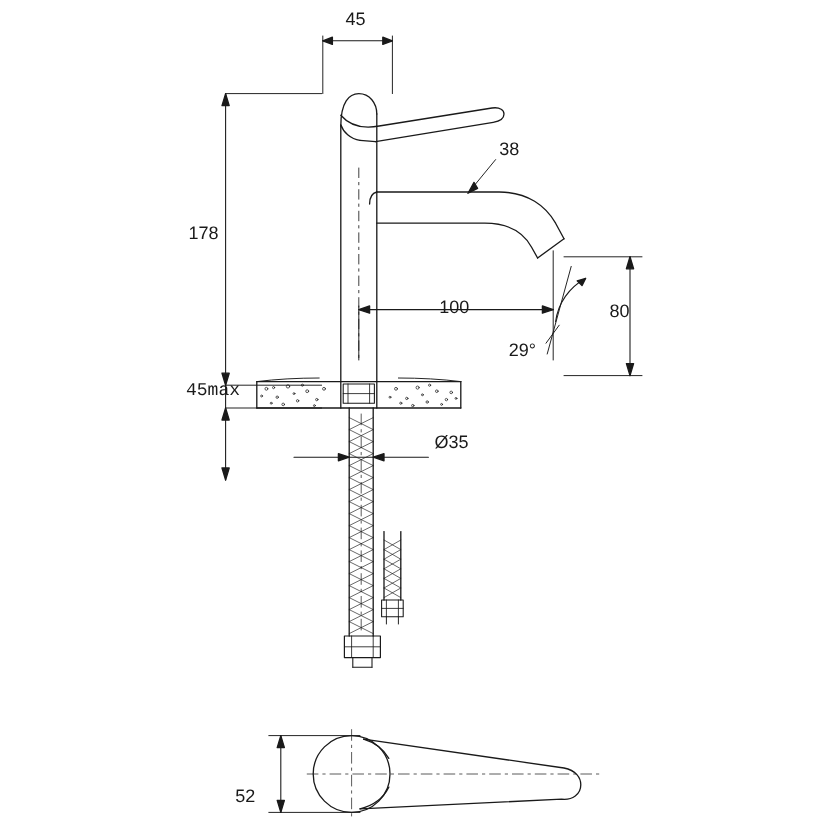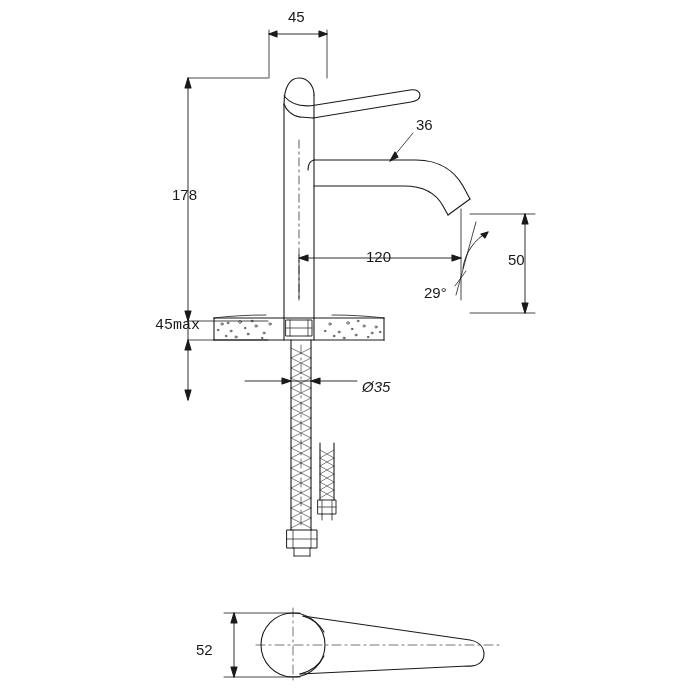--- a/index.html
+++ b/index.html
@@ -24,28 +24,28 @@
   }
   .dim-label {
     position: absolute;
     font-family: "Liberation Sans", sans-serif;
     font-size: 15px;
     color: #1a1a1a;
     white-space: nowrap;
     user-select: none;
   }
   .lbl-45      { left: 288px; top: 8px; }
-  .lbl-178     { left: 172px; top: 186px; }
+  .lbl-178     { left: 157px; top: 186px; }
   .lbl-25      { left: 416px; top: 116px; }
   .lbl-120     { left: 366px; top: 248px; }
   .lbl-80      { left: 508px; top: 251px; }
   .lbl-22      { left: 424px; top: 284px; }
   .lbl-45max   { left: 155px; top: 317px; font-family: Liberation Mono, monospace; }
-  .lbl-d35     { left: 362px; top: 378px; font-style: italic; }
-  .lbl-52      { left: 196px; top: 641px; text-align: right; }
+  .lbl-d35     { left: 362px; top: 360px; }
+  .lbl-52      { left: 196px; top: 655px; text-align: right; }
 </style>
 </head>
 <body>
 
 <div id="stage">
 
   <svg class="drawing" viewBox="0 0 700 700">
     <g stroke="#1a1a1a" fill="none" stroke-width="1.1" stroke-linecap="round" stroke-linejoin="round">
 
       <g>
@@ -285,21 +285,21 @@
         <line x1="234" y1="613" x2="234" y2="677" stroke-width="0.9"></line>
         <path d="M234,613 L231,623 L237,623 Z" fill="#1a1a1a"></path>
         <path d="M234,677 L231,667 L237,667 Z" fill="#1a1a1a"></path>
       </g>
 
     </g>
   </svg>
 
   <div class="dim-label lbl-45">45</div>
   <div class="dim-label lbl-178">178</div>
-  <div class="dim-label lbl-25">36</div>
-  <div class="dim-label lbl-120">120</div>
-  <div class="dim-label lbl-80">50</div>
+  <div class="dim-label lbl-25">38</div>
+  <div class="dim-label lbl-120">100</div>
+  <div class="dim-label lbl-80">80</div>
   <div class="dim-label lbl-22">29°</div>
   <div class="dim-label lbl-45max">45max</div>
   <div class="dim-label lbl-d35">Ø35</div>
   <div class="dim-label lbl-52">52</div>
 
 </div>
 
 </body></html>

